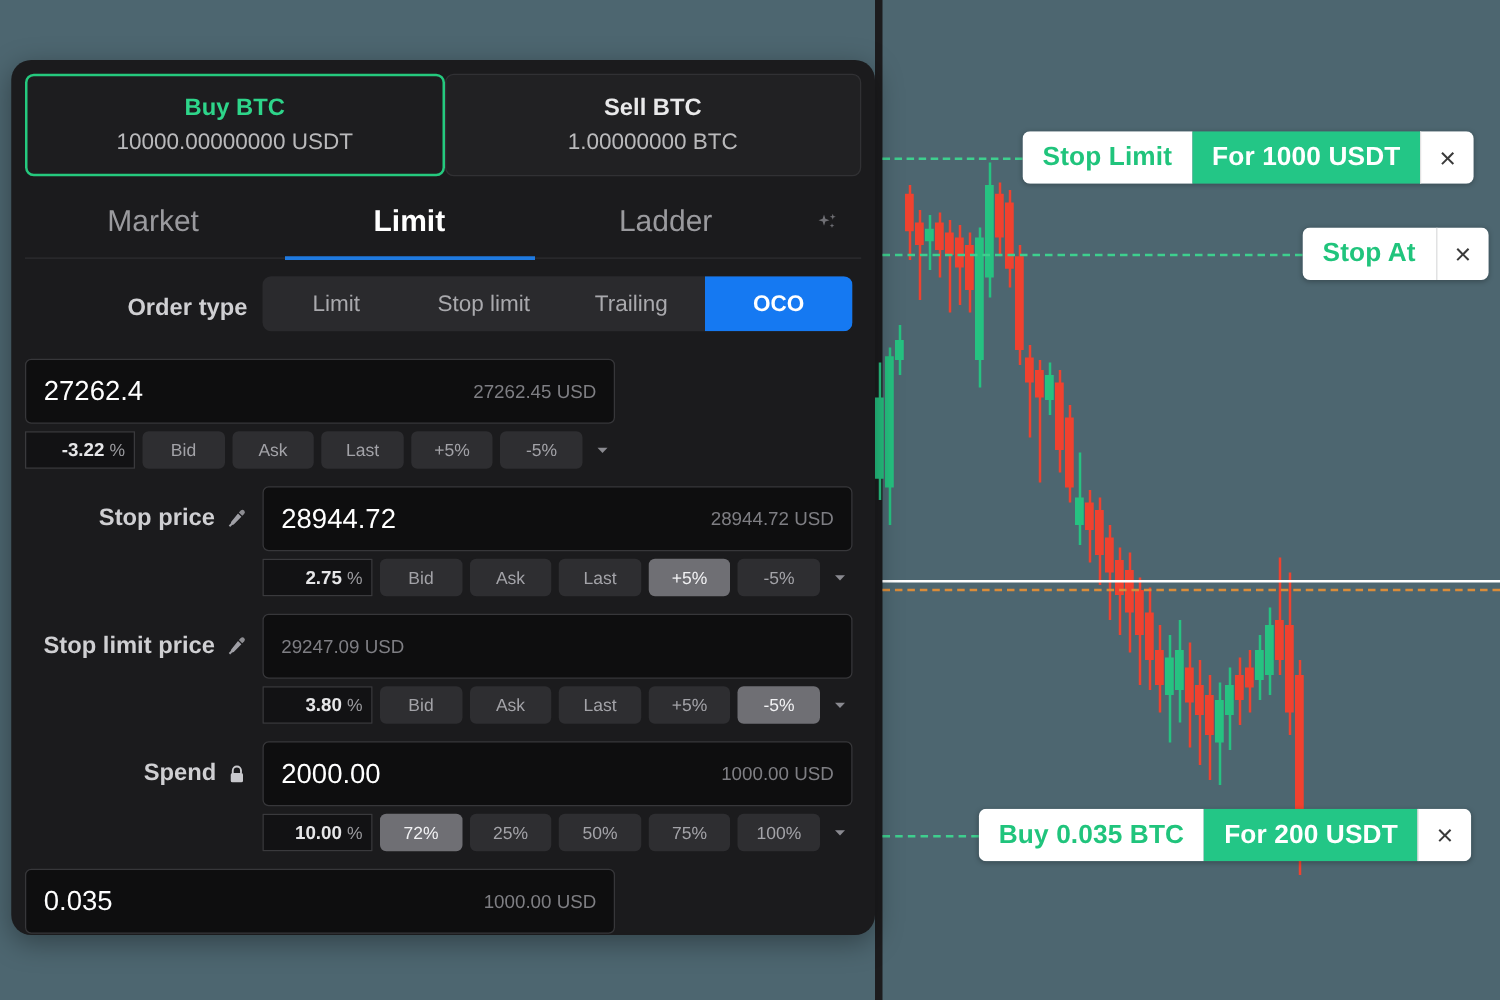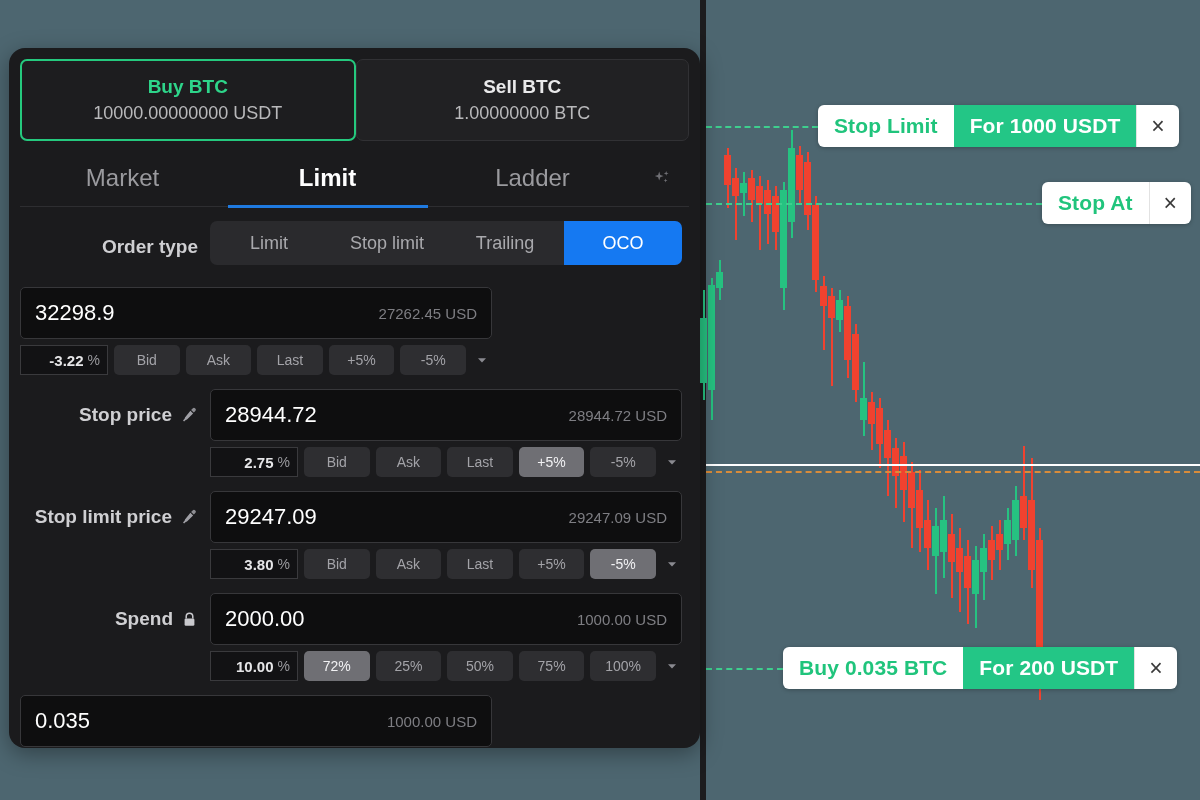--- a/index.html
+++ b/index.html
@@ -110,21 +110,21 @@
   .row-fields { flex: 1; }
 
   .seg-group {
     display: flex; background: #2a2a2d; border-radius: 7px; overflow: hidden;
     height: 44px; width: 472px;
   }
   .seg-btn {
     flex: 1; display: flex; align-items: center; justify-content: center;
     font-size: 18px; color: #a9a9ad; cursor: pointer;
   }
-  .seg-btn.active { background: #1579f2; color: #ffffff; font-weight: 400; }
+  .seg-btn.active { background: #1579f2; color: #ffffff; font-weight: 700; }
 
   .value-input {
     height: 52px; width: 472px; background: #0e0e0f;
     border: 1px solid #37373a; border-radius: 5px;
     display: flex; align-items: center; padding: 0 14px;
   }
   .value-input .val { font-size: 22px; color: #ffffff; flex: 1; }
   .value-input .hint { font-size: 15px; color: #7e7e83; }
 
   .quick-row {
@@ -393,21 +393,21 @@
           <div class="seg-btn">Trailing</div>
           <div class="seg-btn active">OCO</div>
         </div>
     </div>
   </div>
 
   <div id="price-rows">
       <div class="form-row">
         <div class="row-fields">
           <div class="value-input">
-            <span class="val">32298.9</span>
+            <span class="val">27262.4</span>
             <span class="hint">27262.45 USD</span>
           </div>
           <div class="quick-row">
             <div class="pct-input">
               <span class="pv">-3.22</span>
               <span class="ps">%</span>
             </div>
             <div class="quick-btn">Bid</div>
             <div class="quick-btn">Ask</div>
             <div class="quick-btn">Last</div>
@@ -459,21 +459,20 @@
           <span>Stop limit price</span>
           <span>
             <svg class="icon-svg" width="18" height="18" viewBox="0 0 18 18">
               <path d="M12.6 2.4a1.9 1.9 0 0 1 2.7 2.7l-1.5 1.5-2.7-2.7z" fill="#8d8d92"></path>
               <path d="M10.4 4.7l2.7 2.7-6.1 6.1-1.3 0.4-1.6 1.6-1.1-1.1 1.6-1.6 0.4-1.3z" fill="#a0a0a6"></path>
             </svg>
           </span>
         </div>
         <div class="row-fields">
           <div class="value-input">
-            <span class="val">29247.09</span>
             <span class="hint">29247.09 USD</span>
           </div>
           <div class="quick-row">
             <div class="pct-input">
               <span class="pv">3.80</span>
               <span class="ps">%</span>
             </div>
             <div class="quick-btn">Bid</div>
             <div class="quick-btn">Ask</div>
             <div class="quick-btn">Last</div>

